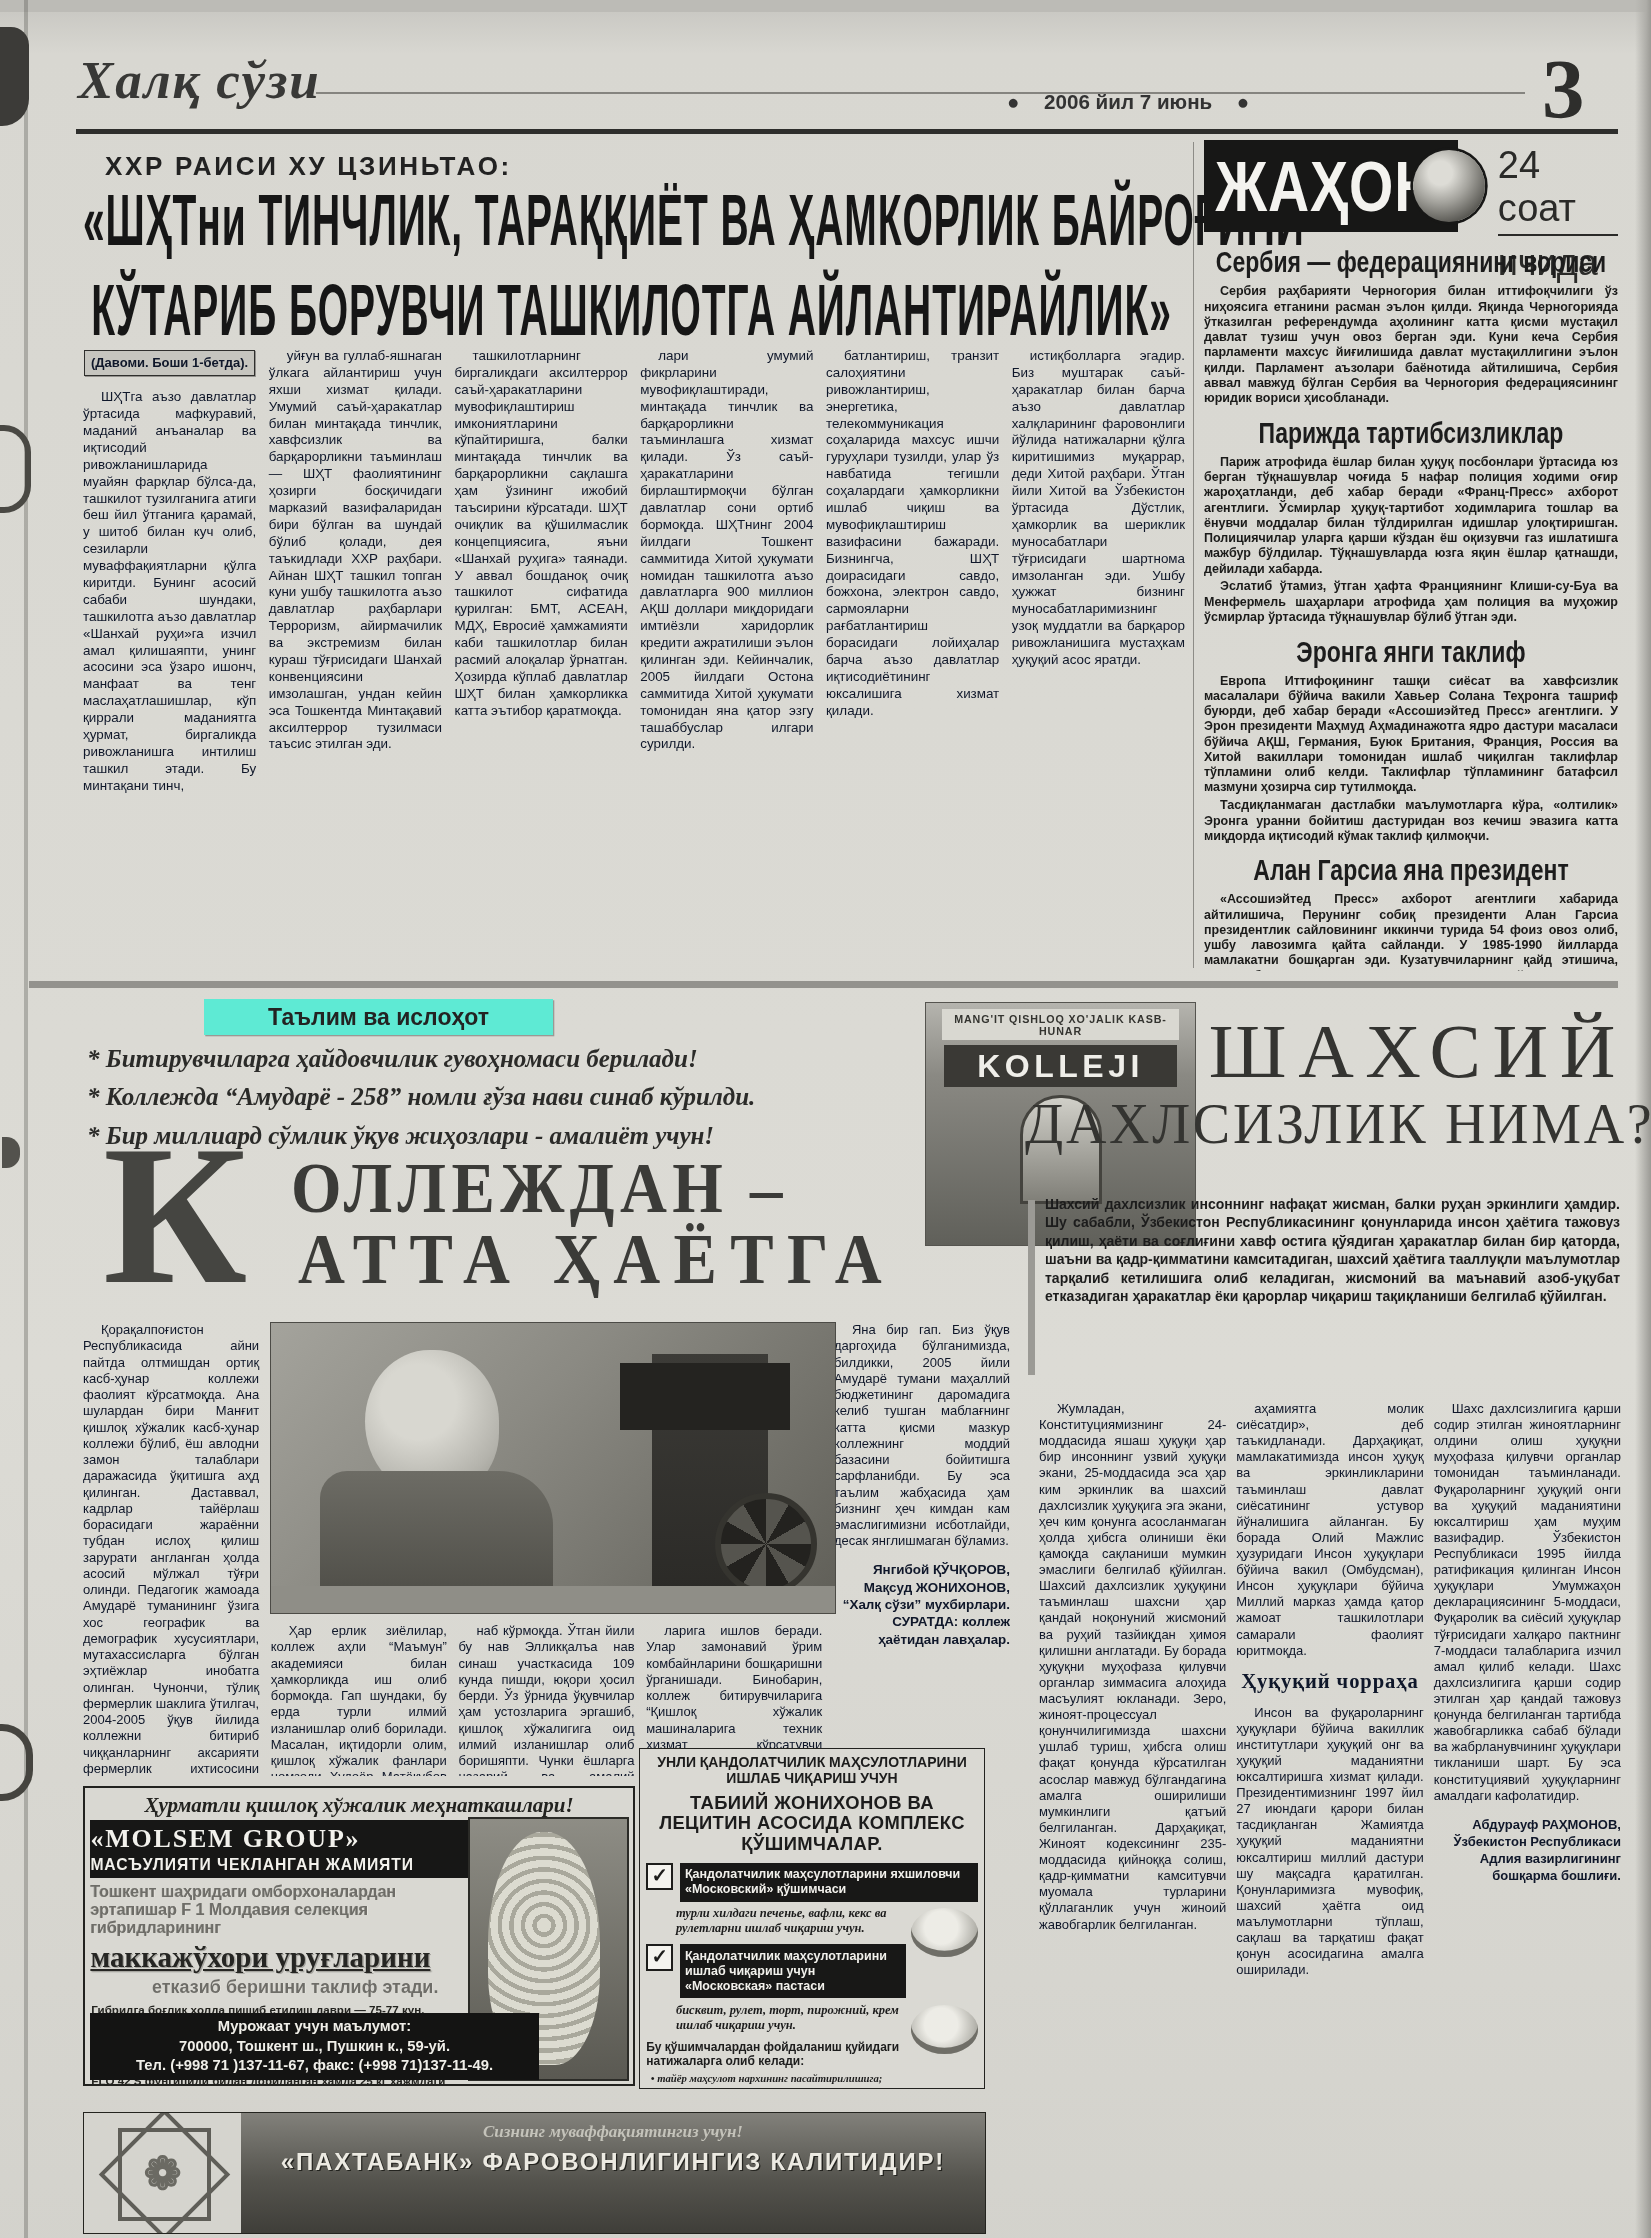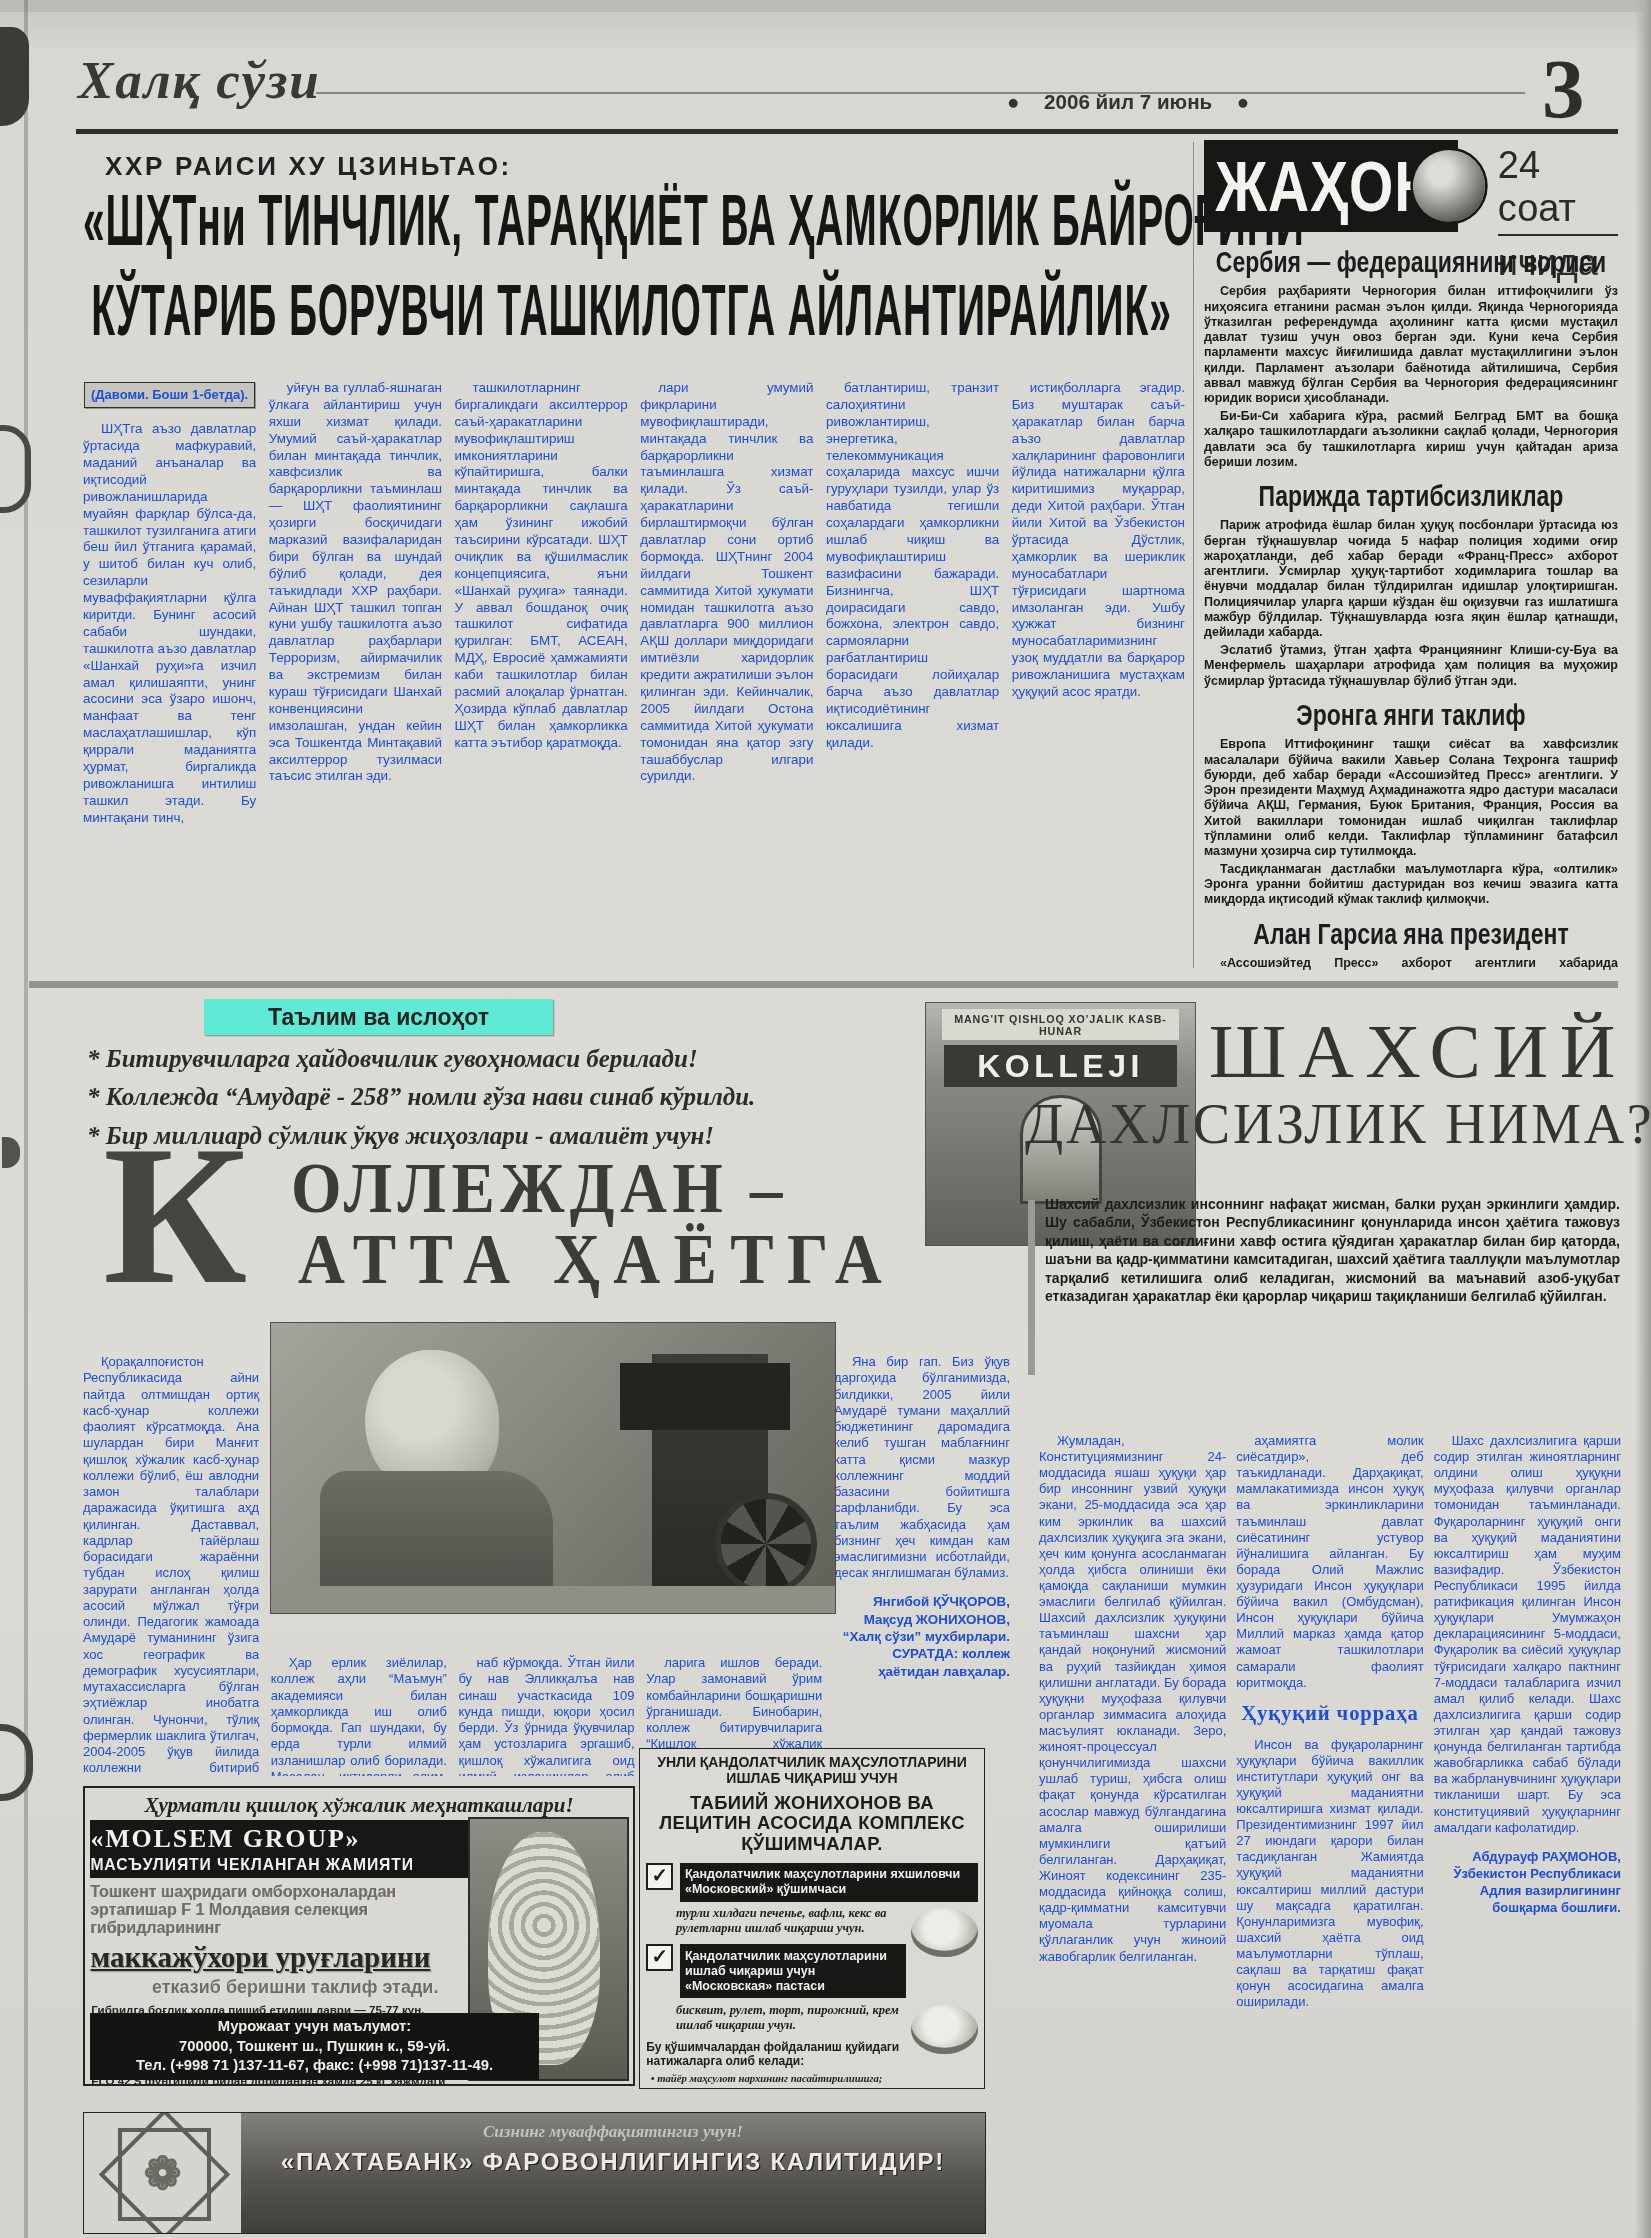--- a/index.html
+++ b/index.html
@@ -15,21 +15,21 @@
   #dateline{left:1007px;top:90px;width:484px;display:flex;align-items:center;gap:24.6px;font:700 20.6px "Liberation Sans",sans-serif;color:#333;}
   #page-number{left:1542px;top:40px;font:700 85px "Liberation Serif",serif;color:#2e2e2c;}
   #head-rule{left:76px;top:129px;width:1542px;height:5.4px;background:#2e2e2c;}
   
   #kicker{left:105px;top:151px;font:700 26px "Liberation Sans",sans-serif;letter-spacing:2.7px;color:#222;}
   .bigline{left:83px;width:1097px;text-align:center;color:#161616;}
   .bigline span{display:inline-block;transform:scaleY(1.85);transform-origin:50% 20%;font:700 39px "Liberation Sans",sans-serif;letter-spacing:0.9px;white-space:nowrap;}
   #headline1{top:188px;}
   #headline2{top:278px;}
   #main-cols{left:83px;top:348px;width:1102px;height:619px;display:flex;gap:12.5px;overflow:hidden;}
-  .col{flex:1;font:400 13.4px/1.26 "Liberation Sans",sans-serif;text-align:justify;color:#1d4ed8;margin-top:32px;}
+  .col{flex:1;font:400 13.4px/1.26 "Liberation Sans",sans-serif;text-align:justify;color:#0f172a;}
   .col p{margin:0;text-indent:18px;}
   #cont-box{border:1.3px solid #2f2f2d;background:#c6c5bf;padding:4.5px 2.7px;margin:1.8px 0.9px 13.4px 0.9px;font:700 13px "Liberation Sans",sans-serif;text-align:center;text-indent:0;box-shadow:0.9px 0.9px 0 #8b8a85;}
   #vrule-jahon{left:1193px;top:142px;width:1.3px;height:826px;background:#8d8c87;}
   
   #jahon{left:1204px;top:140px;width:414px;height:831px;overflow:hidden;}
   #jahon-banner{display:flex;align-items:flex-start;height:96px;}
   #jahon-black{width:264px;height:92px;background:#171716;color:#f4f3ef;display:flex;align-items:center;padding-left:11.6px;position:relative;}
   #jahon-black b{font:700 57px "Liberation Sans",sans-serif;letter-spacing:0.9px;transform:scaleY(1.25);transform-origin:left center;}
   #globe{position:absolute;right:-27px;top:9.9px;width:72px;height:72px;border-radius:50%;
     background:radial-gradient(circle at 38% 32%,#dddcd6 0 18%,#a3a29c 45%,#55544f 78%,#2c2b28 100%);box-shadow:0 0 0 2.7px #171716;}
@@ -177,21 +177,20 @@
       <div id="globe"></div>
     </div>
     <div id="jahon-24">
       <div class="t1">24 соат</div>
       <div class="t2">ичида</div>
     </div>
   </div>
   <div class="jart">
     <h3><span>Сербия — федерациянинг вориси</span></h3>
     <p>Сербия раҳбарияти Черногория билан иттифоқчилиги ўз ниҳоясига етганини расман эълон қилди. Яқинда Черногорияда ўтказилган референдумда аҳолининг катта қисми мустақил давлат тузиш учун овоз берган эди. Куни кеча Сербия парламенти махсус йиғилишида давлат мустақиллигини эълон қилди. Парламент аъзолари баёнотида айтилишича, Сербия аввал мавжуд бўлган Сербия ва Черногория федерациясининг юридик вориси ҳисобланади.</p>
-    <p>Би-Би-Си хабарига кўра, расмий Белград БМТ ва бошқа халқаро ташкилотлардаги аъзоликни сақлаб қолади, Черногория давлати эса бу ташкилотларга кириш учун қайтадан ариза бериши лозим.</p>
   </div>
   <div class="jart">
     <h3><span>Парижда тартибсизликлар</span></h3>
     <p>Париж атрофида ёшлар билан ҳуқуқ посбонлари ўртасида юз берган тўқнашувлар чоғида 5 нафар полиция ходими оғир жароҳатланди, деб хабар беради «Франц-Пресс» ахборот агентлиги. Ўсмирлар ҳуқуқ-тартибот ходимларига тошлар ва ёнувчи моддалар билан тўлдирилган идишлар улоқтиришган. Полициячилар уларга қарши кўздан ёш оқизувчи газ ишлатишга мажбур бўлдилар. Тўқнашувларда юзга яқин ёшлар қатнашди, дейилади хабарда.</p>
     <p>Эслатиб ўтамиз, ўтган ҳафта Франциянинг Клиши-су-Буа ва Менфермель шаҳарлари атрофида ҳам полиция ва муҳожир ўсмирлар ўртасида тўқнашувлар бўлиб ўтган эди.</p>
   </div>
   <div class="jart">
     <h3><span>Эронга янги таклиф</span></h3>
     <p>Европа Иттифоқининг ташқи сиёсат ва хавфсизлик масалалари бўйича вакили Хавьер Солана Теҳронга ташриф буюрди, деб хабар беради «Ассошиэйтед Пресс» агентлиги. У Эрон президенти Маҳмуд Аҳмадинажотга ядро дастури масаласи бўйича АҚШ, Германия, Буюк Британия, Франция, Россия ва Хитой вакиллари томонидан ишлаб чиқилган таклифлар тўпламини олиб келди. Таклифлар тўпламининг батафсил мазмуни ҳозирча сир тутилмоқда.</p>
     <p>Тасдиқланмаган дастлабки маълумотларга кўра, «олтилик» Эронга уранни бойитиш дастуридан воз кечиш эвазига катта миқдорда иқтисодий кўмак таклиф қилмоқчи.</p>

